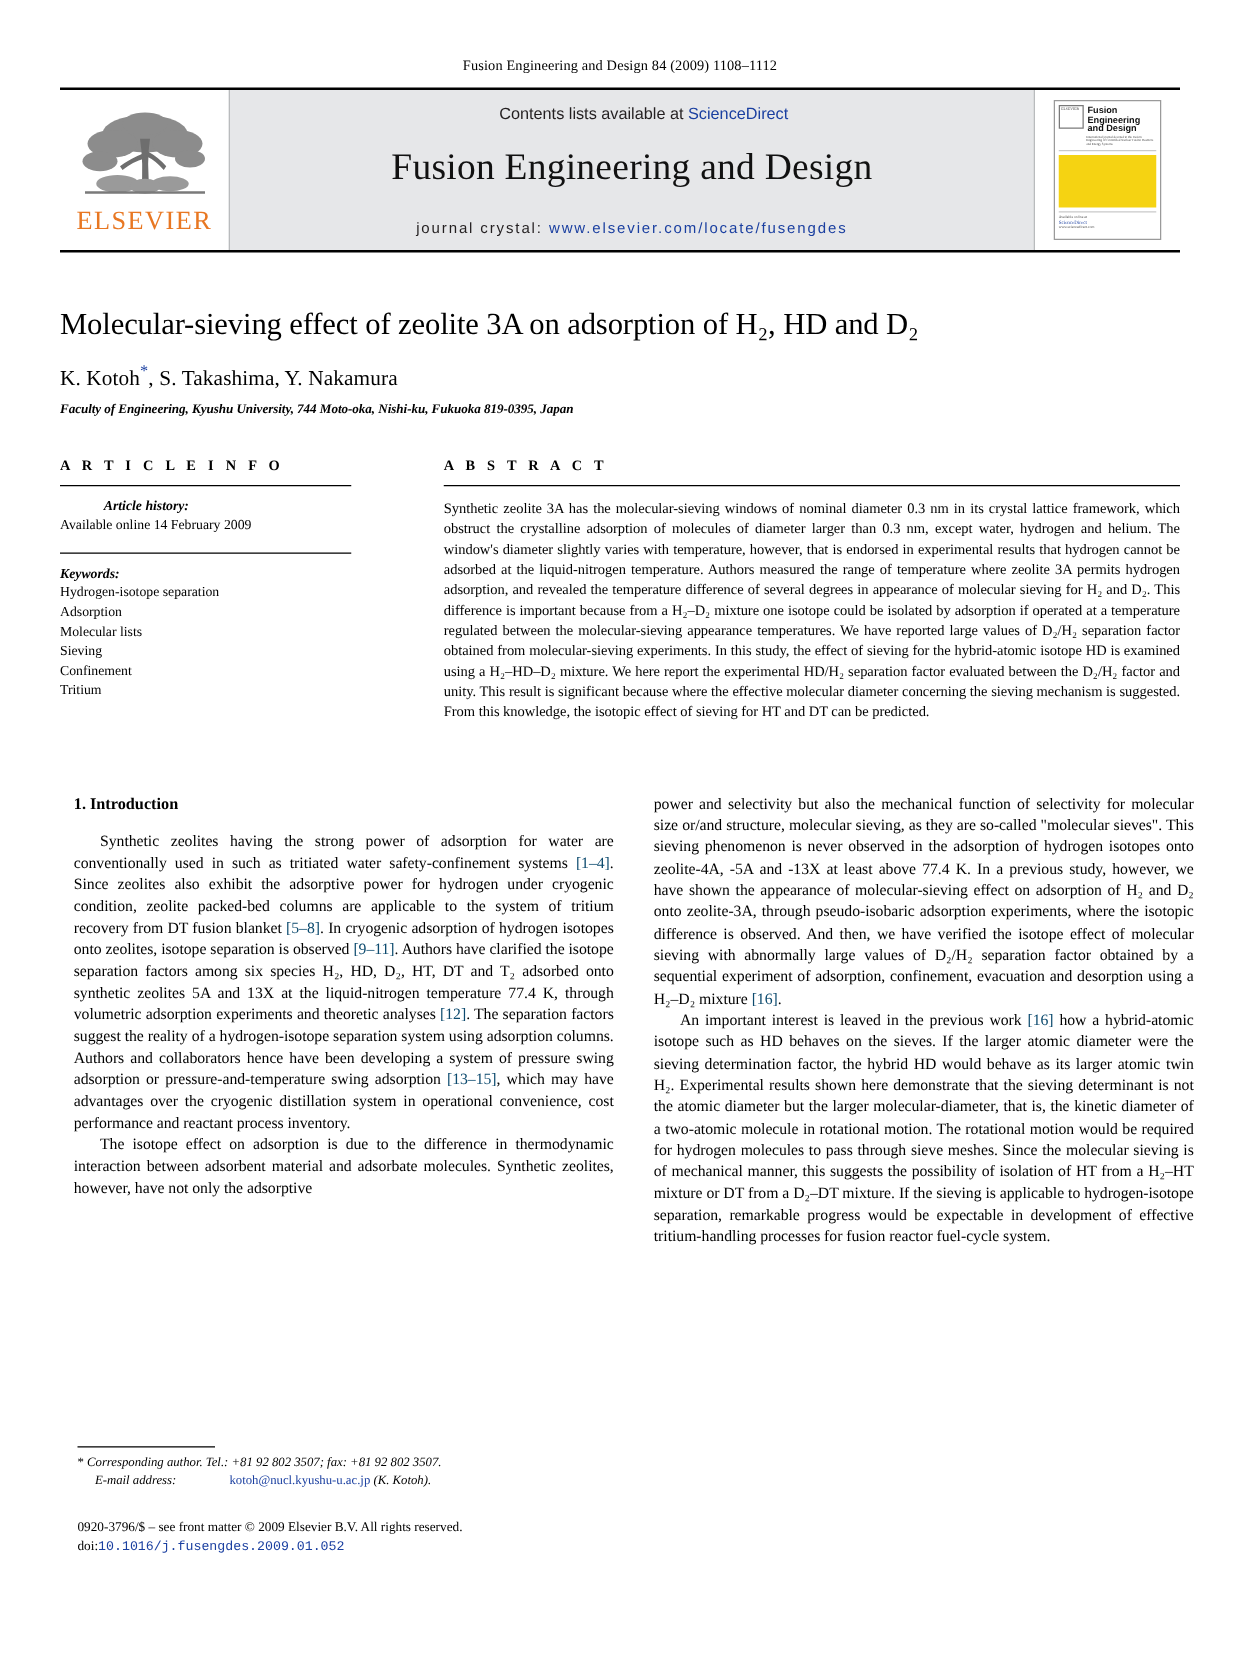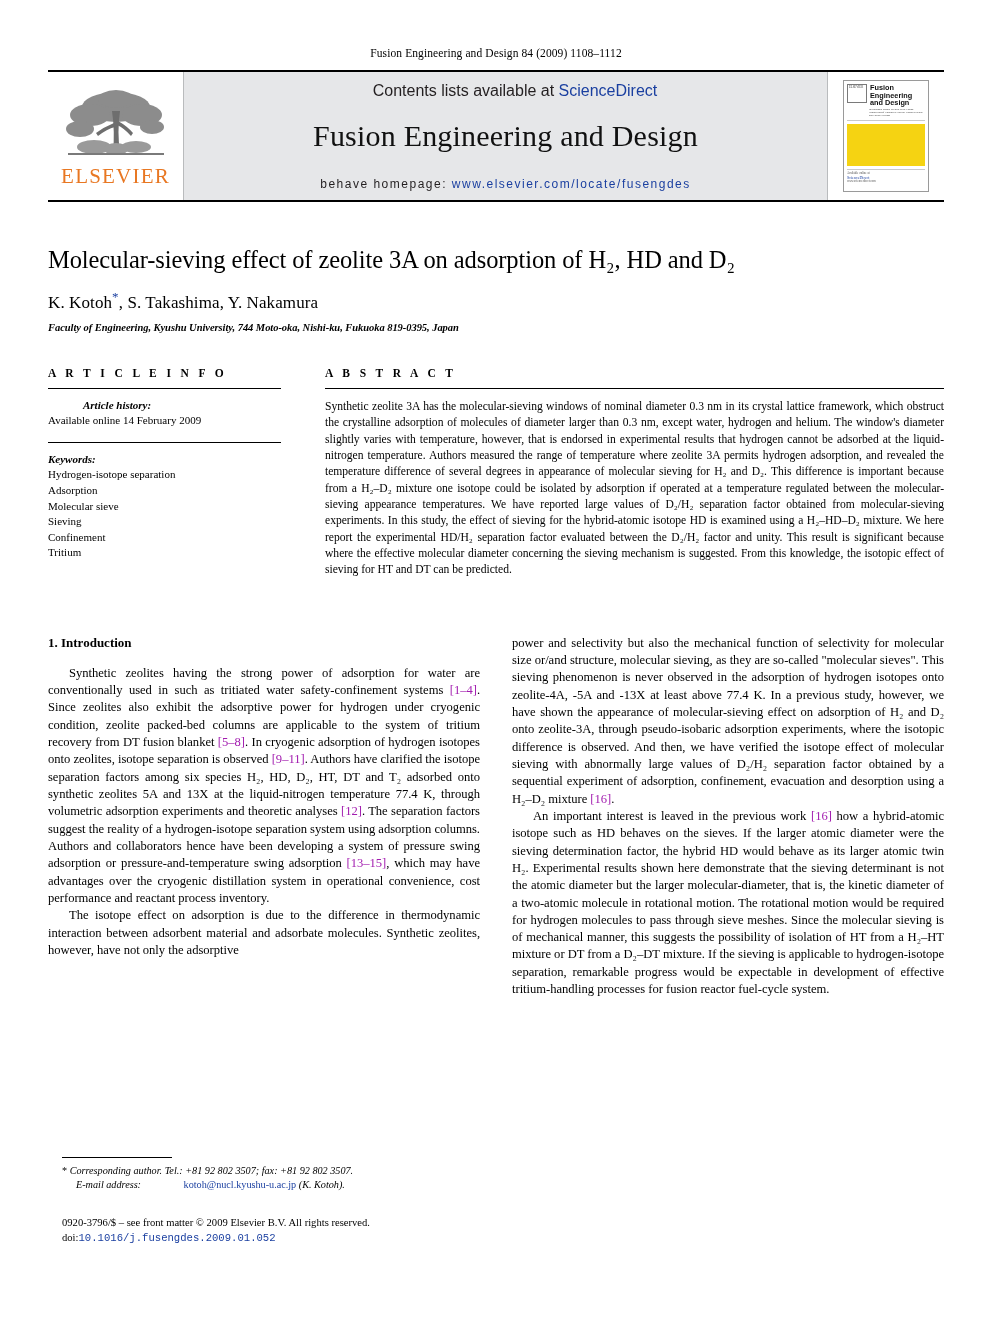--- a/index.html
+++ b/index.html
@@ -66,21 +66,21 @@
     border-left: 1px solid #b9bbbd;
     border-right: 1px solid #b9bbbd;
     display: flex;
     flex-direction: column;
     align-items: center;
     justify-content: center;
     padding: 6px 0 10px;
   }
   .contents-line {
     font-family: "Liberation Sans", sans-serif;
-    font-size: 16px;
+    font-size: 13px;
     color: #231f20;
     margin-top: 4px;
     margin-left: 19px;
   }
   .contents-line .sd {
     color: #1a3fa0;
   }
   .journal-name {
     font-family: "Liberation Serif", serif;
     font-size: 30px;
@@ -180,20 +180,21 @@
     font-style: italic;
     font-weight: bold;
     margin-top: 9px;
     letter-spacing: -.05px;
   }
 
   
   .info-abstract {
     margin-top: 34px;
     display: flex;
+    gap: 30px;
   }
   .col-info {
     width: 233px;
     flex: 0 0 233px;
   }
   .col-abs { flex: 1 1 auto; margin-left: 44px; }
   .sec-label {
     font-family: "Liberation Serif", serif;
     font-weight: bold;
     font-size: 11.5px;
@@ -228,38 +229,39 @@
     font-size: 11.6px;
     text-align: right;
     margin-top: 3px;
   }
 
   
   .body-cols {
     margin-top: 56px;
     display: flex;
     gap: 32px;
+    margin-left: 11px;
   }
   .bcol { width: 432px; flex: 0 0 432px; }
   h2.sec-head {
     font-size: 13px;
     font-family: "Liberation Serif", serif;
     font-weight: bold;
     margin: 0 0 14px 0;
   }
   p.body-p {
     margin: 0;
     font-size: 12.6px;
     line-height: 1.375;
     text-align: justify;
     text-indent: 21px;
     letter-spacing: -.03px;
   }
   p.body-p + p.body-p { margin-top: 0; }
-  .ref { color: #a21caf; }
+  .ref { color: #0c4a6e; }
 
   
   .foot-wrap {
     position: absolute;
     left: 48px;
     top: 1157px;
     width: 432px;
     margin-left: 14px;
   }
   .foot-rule {
@@ -316,21 +318,21 @@
       </svg>
       <div class="elsevier-word">ELSEVIER</div>
     </div>
 
     <div class="mast-center">
       <div class="contents-line">
         <span>Contents lists available at </span><span class="sd">ScienceDirect</span>
       </div>
       <div class="journal-name">Fusion Engineering and Design</div>
       <div class="homepage-line">
-        <span>behave homepage:</span>
+        <span>journal crystal:</span>
         <span class="url">www.elsevier.com/locate/fusengdes</span>
       </div>
     </div>
 
     <div class="mast-cover">
       <div class="cover">
         <div class="cover-top">
           <div class="cover-badge">ELSEVIER</div>
           <div>
             <div class="cover-ttl">Fusion Engineering and Design</div>
@@ -363,21 +365,21 @@
       <div class="rule"></div>
       <div class="hist">
         <div class="it">Article history:</div>
         <div>Available online 14 February 2009</div>
       </div>
       <div class="rule kw-rule"></div>
       <div class="kw">
         <div class="it">Keywords:</div>
         <div>Hydrogen-isotope separation</div>
         <div>Adsorption</div>
-        <div>Molecular sieve</div>
+        <div>Molecular lists</div>
         <div>Sieving</div>
         <div>Confinement</div>
         <div>Tritium</div>
       </div>
     </div>
 
     <div class="col-abs">
       <div class="sec-label">A B S T R A C T</div>
       <div class="rule abs-rule"></div>
       <div class="abstract-text">Synthetic zeolite 3A has the molecular-sieving windows of nominal diameter 0.3 nm in its crystal lattice framework, which obstruct the crystalline adsorption of molecules of diameter larger than 0.3 nm, except water, hydrogen and helium. The window's diameter slightly varies with temperature, however, that is endorsed in experimental results that hydrogen cannot be adsorbed at the liquid-nitrogen temperature. Authors measured the range of temperature where zeolite 3A permits hydrogen adsorption, and revealed the temperature difference of several degrees in appearance of molecular sieving for H₂ and D₂. This difference is important because from a H₂–D₂ mixture one isotope could be isolated by adsorption if operated at a temperature regulated between the molecular-sieving appearance temperatures. We have reported large values of D₂/H₂ separation factor obtained from molecular-sieving experiments. In this study, the effect of sieving for the hybrid-atomic isotope HD is examined using a H₂–HD–D₂ mixture. We here report the experimental HD/H₂ separation factor evaluated between the D₂/H₂ factor and unity. This result is significant because where the effective molecular diameter concerning the sieving mechanism is suggested. From this knowledge, the isotopic effect of sieving for HT and DT can be predicted.</div>

